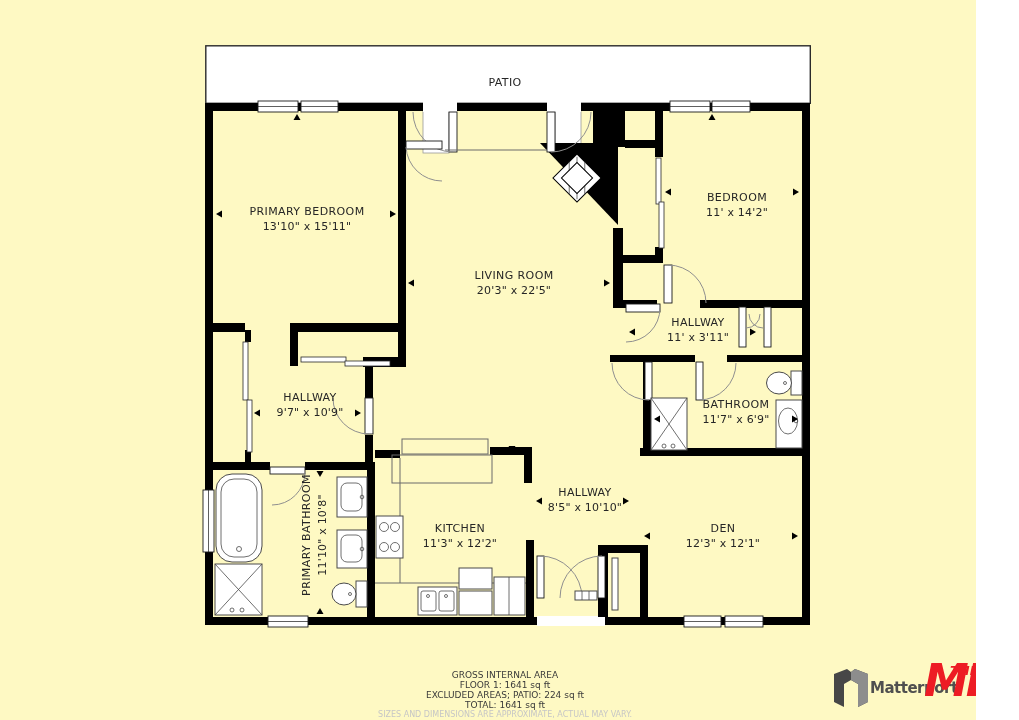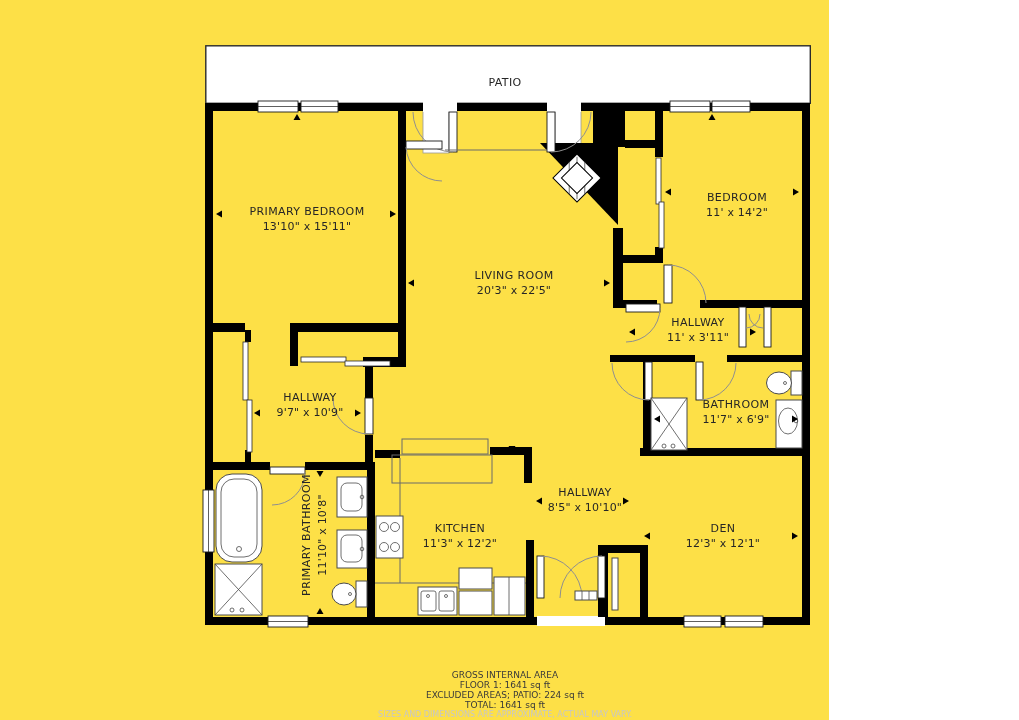--- a/index.html
+++ b/index.html
@@ -1,16 +1,16 @@
 <!DOCTYPE html>
 <html><head>
 <meta charset="utf-8">
 <style>
   html,body{margin:0;padding:0;background:#ffffff;}
-  #stage{position:relative;width:829px;height:720px;background:#fde047;overflow:hidden;
+  #stage{position:relative;width:976px;height:720px;background:#fef9c3;overflow:hidden;
          font-family:"DejaVu Sans",sans-serif;}
   svg text{font-family:"DejaVu Sans",sans-serif;fill:#262626;}
   .wall{fill:#000;}
   .gap{fill:#fff;}
   .win{fill:#fff;stroke:#1a1a1a;stroke-width:0.9;}
   .winline{stroke:#1a1a1a;stroke-width:0.7;}
   .leaf{fill:#fff;stroke:#1a1a1a;stroke-width:0.9;}
   .arc{fill:none;stroke:#8f8f8f;stroke-width:1;}
   .recess{fill:#fff;stroke:#9a9a9a;stroke-width:0.8;}
   .slide{fill:#fff;stroke:#2a2a2a;stroke-width:0.8;}

